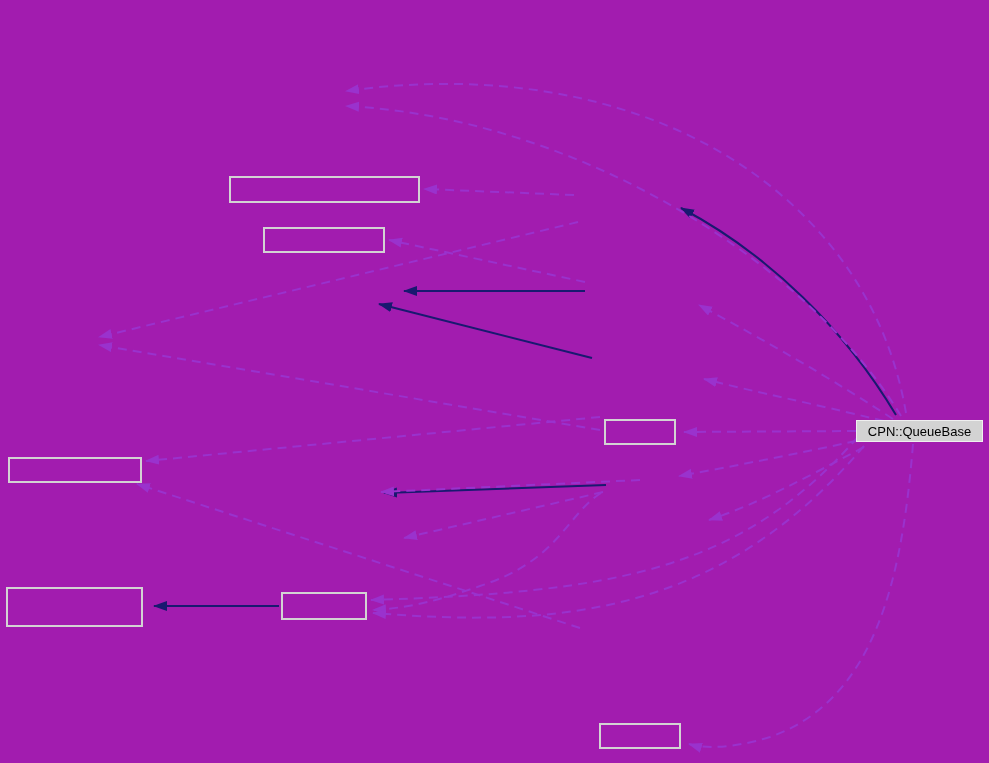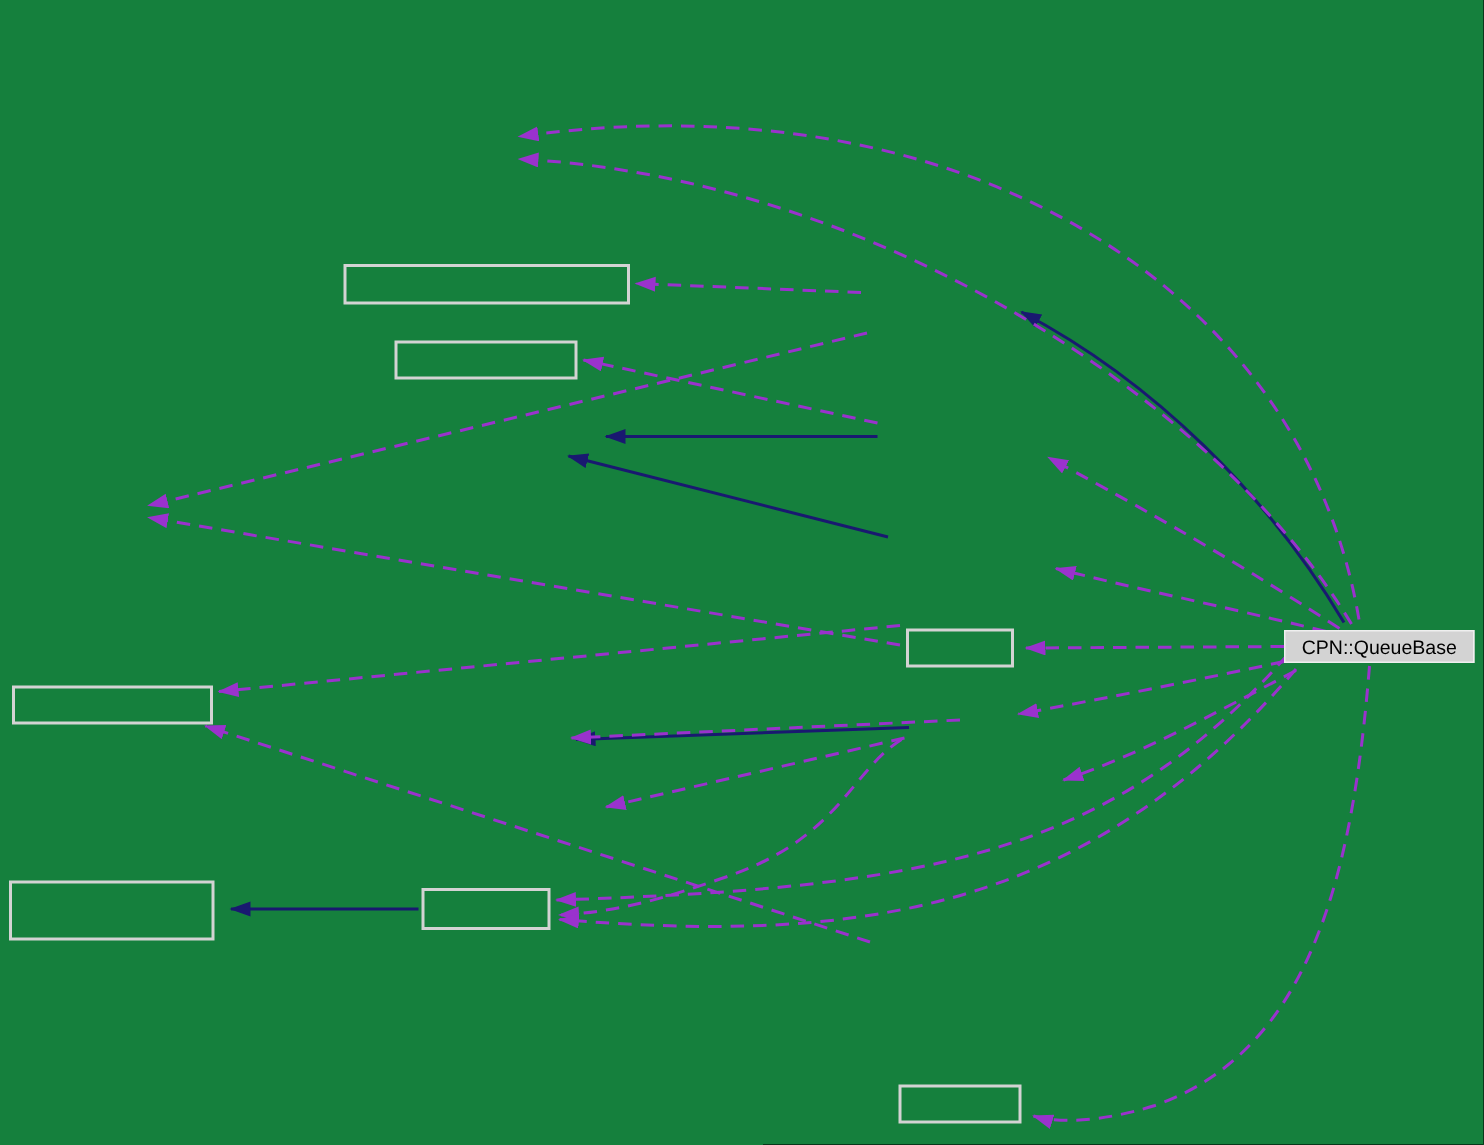--- a/index.html
+++ b/index.html
@@ -47,21 +47,21 @@
   }
   .node-highlight {
     border: 1px solid #efefef;
     background: #d3d3d3;
     color: #000000;
   }
 </style>
 </head>
 <body>
 
-<div id="canvas" style="background: #15803d;">
+<div id="canvas" style="background: #a21caf;">
   <svg id="edge-layer" xmlns="http://www.w3.org/2000/svg" viewBox="0 0 989 763">
     <defs>
       <marker id="arrow-usage" markerUnits="userSpaceOnUse" markerWidth="15" markerHeight="12" refX="13" refY="5" orient="auto">
         <path id="arrow-usage-head" d="M0,0 L14,5 L0,10 z" fill="#9a32cd"></path>
       </marker>
       <marker id="arrow-inheritance" markerUnits="userSpaceOnUse" markerWidth="15" markerHeight="12" refX="13" refY="5" orient="auto">
         <path id="arrow-inheritance-head" d="M0,0 L14,5 L0,10 z" fill="#191970"></path>
       </marker>
     </defs>
     <g id="edges-group">

